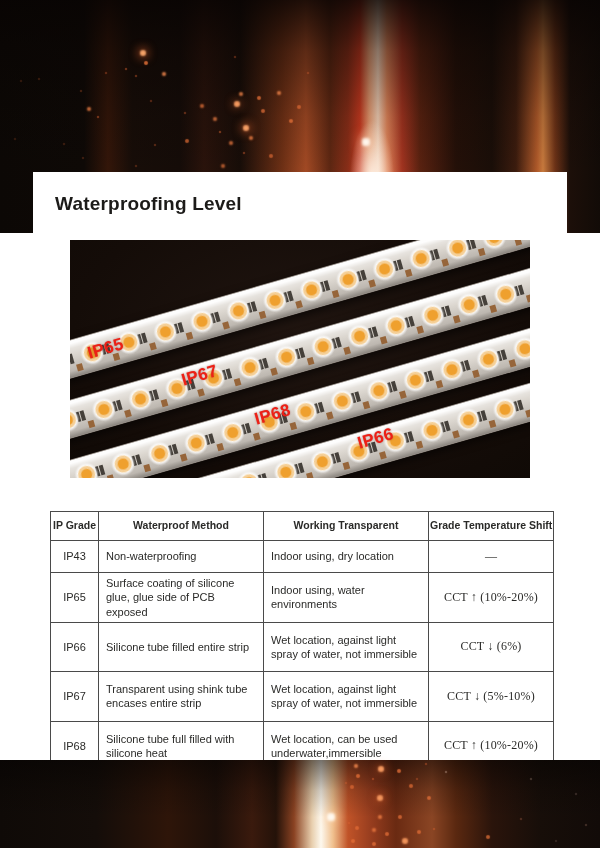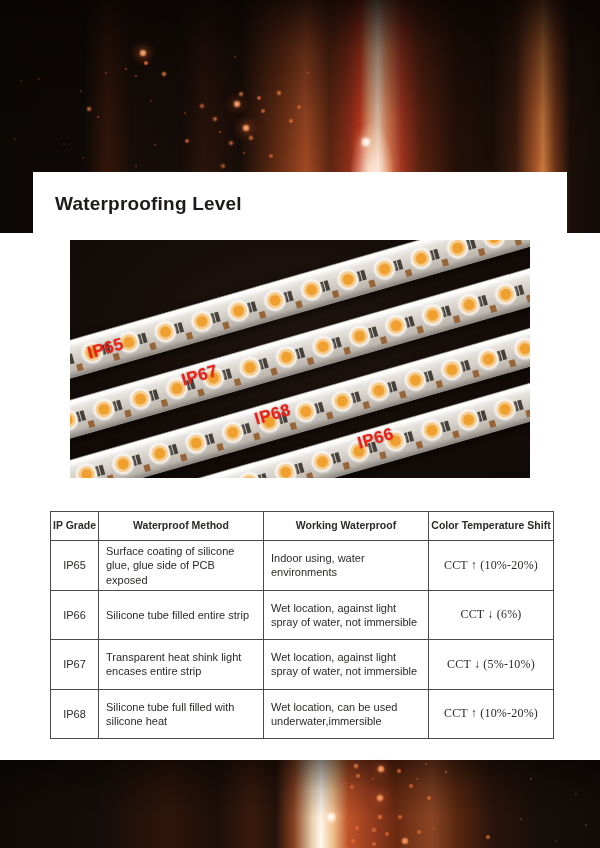--- a/index.html
+++ b/index.html
@@ -187,40 +187,46 @@
     <colgroup>
       <col class="col-grade">
         <col class="col-method">
         <col class="col-env">
         <col class="col-shift">
     </colgroup>
     <thead>
       <tr>
         <th>IP Grade</th>
         <th>Waterproof Method</th>
-        <th>Working Waterproof</th>
-        <th>Color Temperature Shift</th>
+        <th>Working Transparent</th>
+        <th>Grade Temperature Shift</th>
       </tr>
     </thead>
     <tbody>
+      <tr class="r0">
+        <td class="grade">IP43</td>
+        <td class="method">Non-waterproofing</td>
+        <td class="env">Indoor using, dry location</td>
+        <td class="shift">—</td>
+      </tr>
       <tr class="r1">
         <td class="grade">IP65</td>
         <td class="method">Surface coating of silicone glue, glue side of PCB exposed</td>
         <td class="env">Indoor using, water environments</td>
         <td class="shift">CCT ↑ (10%-20%)</td>
       </tr>
       <tr class="r2">
         <td class="grade">IP66</td>
         <td class="method">Silicone tube filled entire strip</td>
         <td class="env">Wet location, against light spray of water, not immersible</td>
         <td class="shift">CCT ↓ (6%)</td>
       </tr>
       <tr class="r3">
         <td class="grade">IP67</td>
-        <td class="method">Transparent heat shink light encases entire strip</td>
+        <td class="method">Transparent using shink tube encases entire strip</td>
         <td class="env">Wet location, against light spray of water, not immersible</td>
         <td class="shift">CCT ↓ (5%-10%)</td>
       </tr>
       <tr class="r4">
         <td class="grade">IP68</td>
         <td class="method">Silicone tube full filled with silicone heat</td>
         <td class="env">Wet location, can be used underwater,immersible</td>
         <td class="shift">CCT ↑ (10%-20%)</td>
       </tr>
     </tbody>

